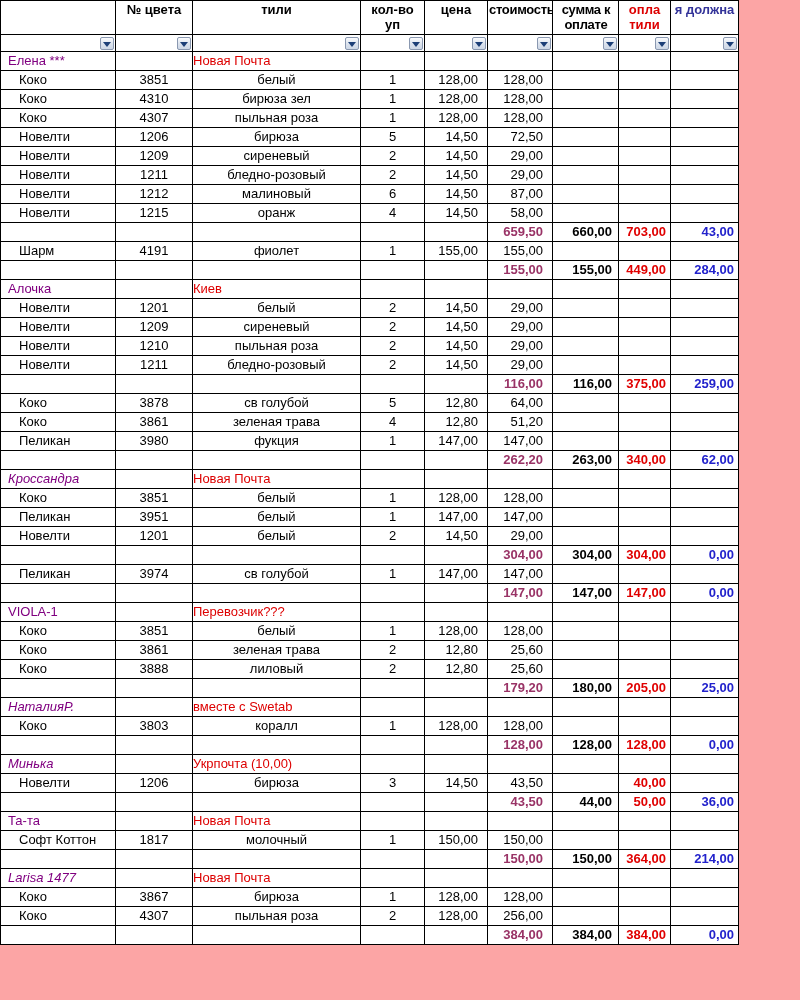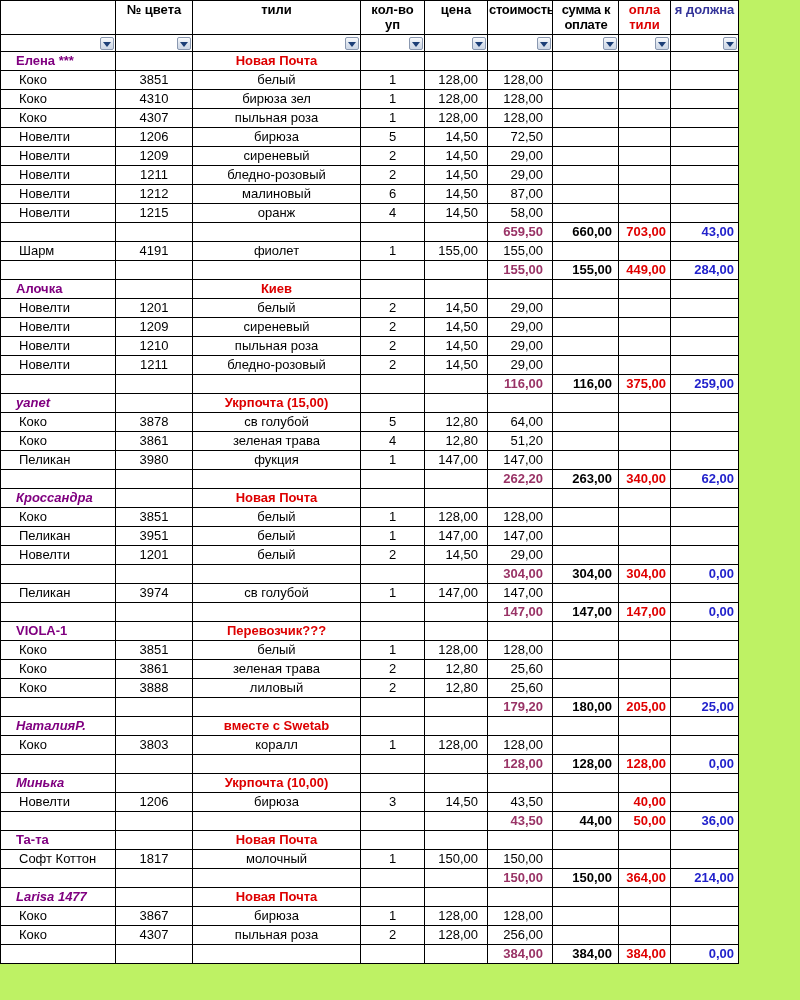--- a/index.html
+++ b/index.html
@@ -1,35 +1,35 @@
 <!DOCTYPE html>
 <html><head>
 <meta charset="utf-8">
 <style>
   html,body{margin:0;padding:0;background:#ffffff;}
   body{width:800px;height:1000px;font-family:"Liberation Sans",sans-serif;font-size:13px;color:#000;}
-  .sheet{position:relative;width:800px;height:1000px;background:#bef264;}
+  .sheet{position:relative;width:800px;height:1000px;background:#fca5a5;}
   table{border-collapse:collapse;table-layout:fixed;width:738px;}
   td{border:1px solid #000;height:18px;line-height:18px;padding:0;overflow:hidden;white-space:nowrap;background:#fff;}
   
   tr.hrow td{height:32px;line-height:15px;vertical-align:top;font-weight:bold;white-space:pre-line;text-align:center;padding-top:1px;}
   td.hl{text-align:left;padding-left:1px;letter-spacing:-0.3px;}
   td.hred{color:#dd0000;}
   td.hblue{color:#333399;}
   
   tr.frow td{height:16px;line-height:16px;text-align:right;vertical-align:bottom;}
   .fbtn{display:inline-block;width:14px;height:13px;margin:1px 1px 1px 0;border:1px solid #8a98b0;border-radius:2px;background:linear-gradient(#fbfcfe,#dde4ee 50%,#cdd7e6);box-sizing:border-box;text-align:center;vertical-align:bottom;cursor:pointer;}
   .arr{display:inline-block;width:0;height:0;border-left:4px solid transparent;border-right:4px solid transparent;border-top:5px solid #1c3f77;margin-bottom:3px;}
   
   .c{text-align:center;}
   .r{text-align:right;}
   .brand{padding-left:18px;text-align:left;}
-  .sname{color:#800080;font-weight:bold;padding-left:15px;text-align:left;}
+  .sname{color:#800080;font-weight:normal;padding-left:7px;text-align:left;}
   .it{font-style:italic;}
-  .ship{color:#dd0000;font-weight:bold;text-align:center;}
+  .ship{color:#dd0000;font-weight:normal;}
   .pe{padding-right:9px;}
   .pf{padding-right:9px;}
   .pg{padding-right:6px;}
   .ph{padding-right:4px;margin-left:14px;}
   .pi{padding-right:4px;}
   .tcost{color:#993366;font-weight:bold;}
   .tdue{color:#000;font-weight:bold;}
   .tpaid{color:#e00000;font-weight:bold;}
   .towe{color:#2222cc;font-weight:bold;}
   .paidv{color:#e00000;font-weight:bold;}
@@ -269,31 +269,20 @@
           <td></td>
           <td></td>
           <td></td>
           <td></td>
           <td></td>
           <td class="tcost r pf">116,00</td>
           <td class="tdue r pg">116,00</td>
           <td class="tpaid r ph">375,00</td>
           <td class="towe r pi">259,00</td>
         </tr>
-        <tr class="section-row">
-          <td class="sname it">yanet</td>
-          <td></td>
-          <td class="ship">Укрпочта (15,00)</td>
-          <td></td>
-          <td></td>
-          <td></td>
-          <td></td>
-          <td></td>
-          <td></td>
-        </tr>
         <tr class="item-row">
           <td class="brand">Коко</td>
           <td class="c">3878</td>
           <td class="c">св голубой</td>
           <td class="c">5</td>
           <td class="r pe">12,80</td>
           <td class="r pf">64,00</td>
           <td></td>
           <td></td>
           <td></td>

